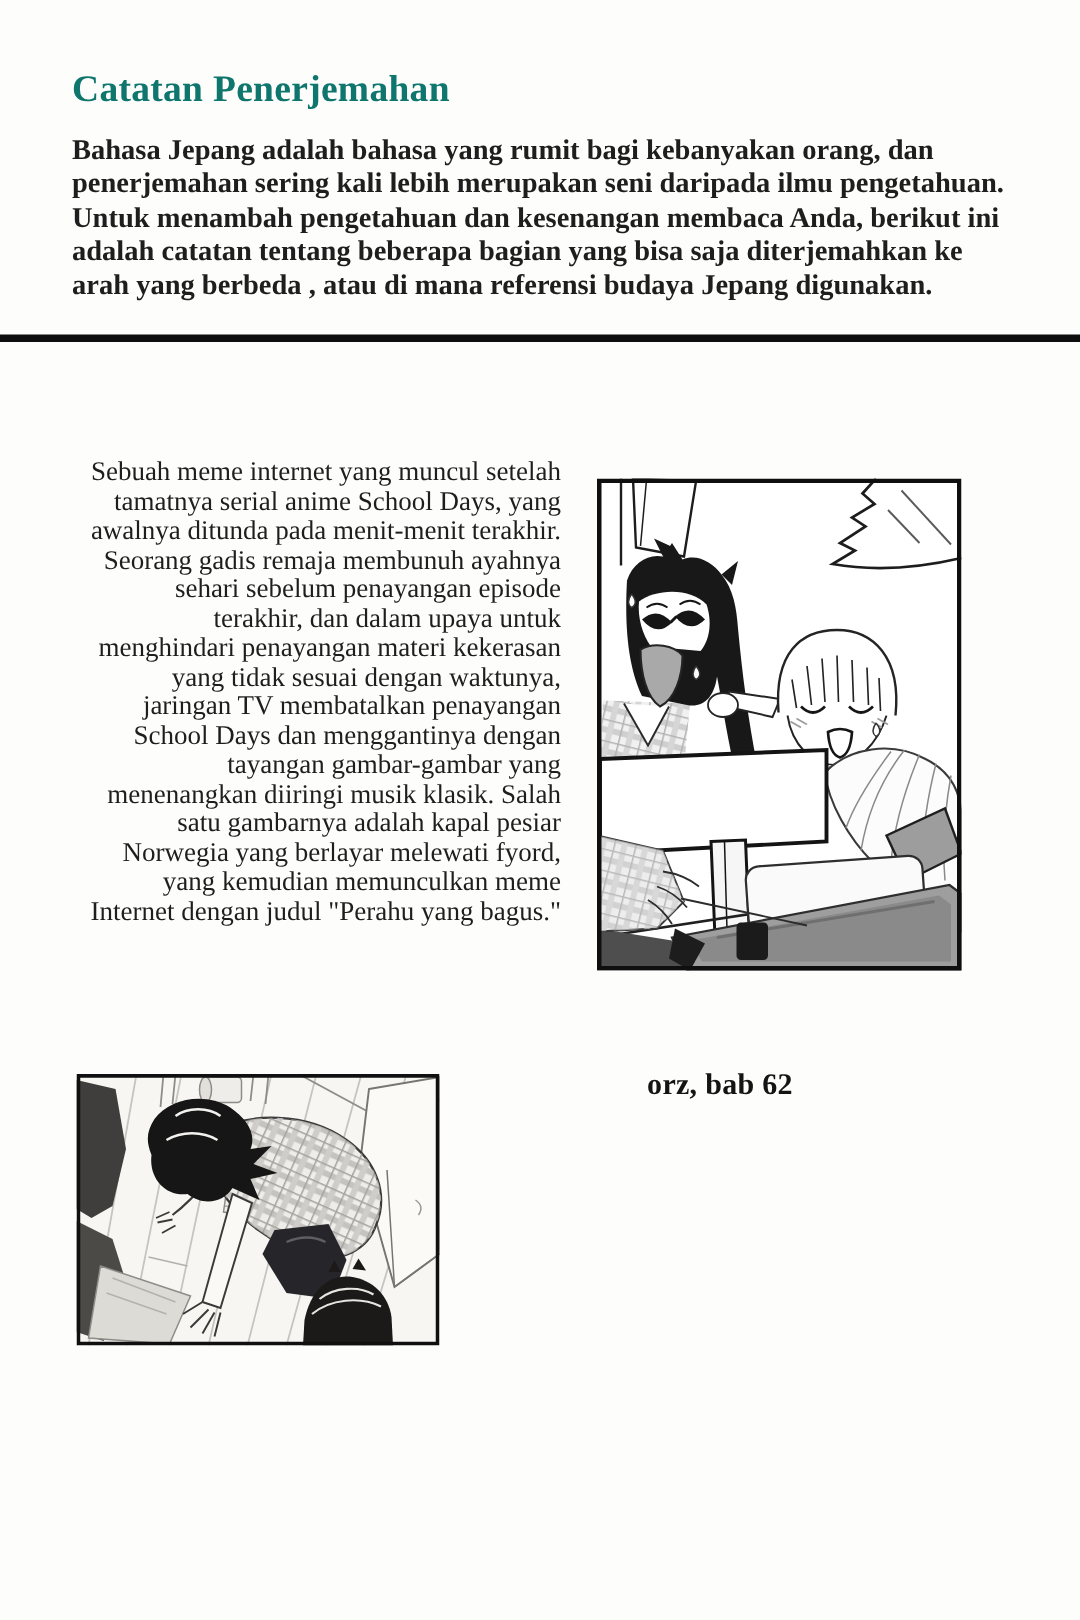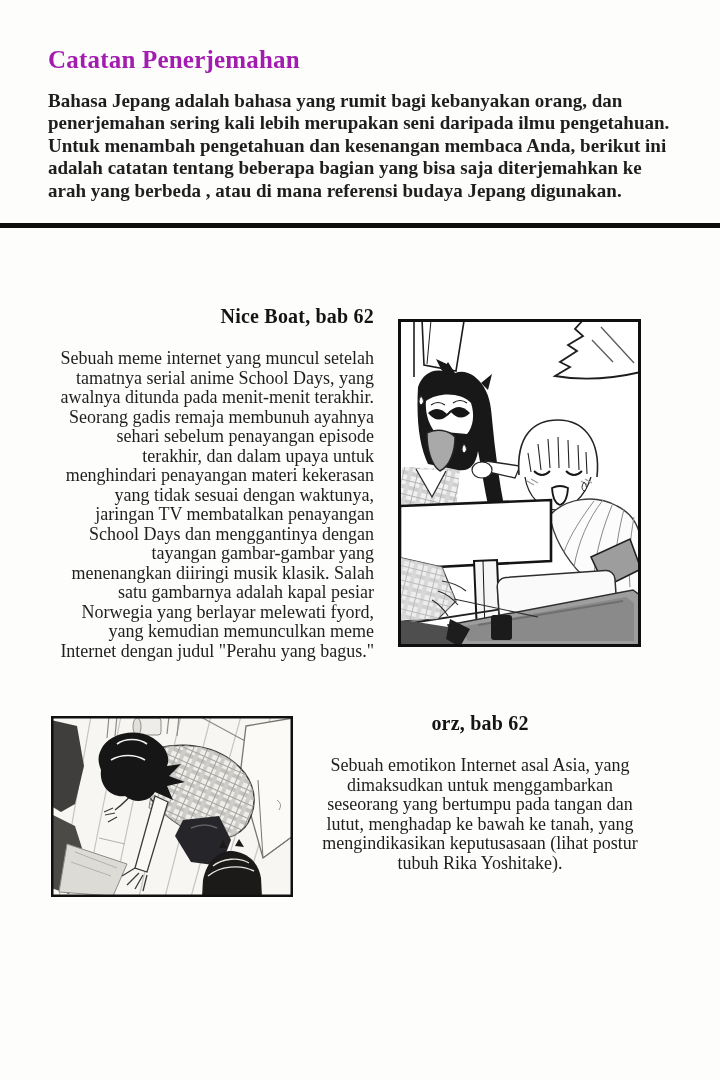--- a/index.html
+++ b/index.html
@@ -3,21 +3,21 @@
 <meta charset="utf-8">
 <style>
   html,body{margin:0;padding:0;background:#ffffff;}
   .page{
     position:relative;width:720px;height:1080px;overflow:hidden;
     background:#fdfdfc;color:#1e1e1e;
     font-family:"Liberation Serif","DejaVu Serif",serif;
   }
   .page-title{
     position:absolute;left:48px;top:46px;margin:0;
-    font-size:25px;font-weight:bold;letter-spacing:.2px;color:#a21caf;
+    font-size:25px;font-weight:bold;letter-spacing:.2px;color:#0f766e;
   }
   .intro{
     position:absolute;left:48px;top:90px;width:634px;margin:0;
     font-size:19px;line-height:22.4px;font-weight:bold;
   }
   .divider{
     position:absolute;left:0;top:223px;width:720px;height:5px;
     border:0;margin:0;background:#0e0e0e;
   }
   .note-heading{margin:0;font-size:20px;font-weight:bold;color:#141414;letter-spacing:.2px;}
@@ -35,21 +35,20 @@
 
 <div class="page">
 
   <h1 class="page-title">Catatan Penerjemahan</h1>
 
   <p class="intro">Bahasa Jepang adalah bahasa yang rumit bagi kebanyakan orang, dan penerjemahan sering kali lebih merupakan seni daripada ilmu pengetahuan. Untuk menambah pengetahuan dan kesenangan membaca Anda, berikut ini adalah catatan tentang beberapa bagian yang bisa saja diterjemahkan ke arah yang berbeda , atau di mana referensi budaya Jepang digunakan.</p>
 
   <hr class="divider">
 
   <div class="nb-text">
-    <h2 class="note-heading">Nice Boat, bab 62</h2>
     <p class="note-body">Sebuah meme internet yang muncul setelah tamatnya serial anime School Days, yang awalnya ditunda pada menit-menit terakhir. Seorang gadis remaja membunuh ayahnya sehari sebelum penayangan episode terakhir, dan dalam upaya untuk menghindari penayangan materi kekerasan yang tidak sesuai dengan waktunya, jaringan TV membatalkan penayangan School Days dan menggantinya dengan tayangan gambar-gambar yang menenangkan diiringi musik klasik. Salah satu gambarnya adalah kapal pesiar Norwegia yang berlayar melewati fyord, yang kemudian memunculkan meme Internet dengan judul "Perahu yang bagus."</p>
   </div>
 
   <div class="nb-panel">
     <svg class="panel-svg" viewBox="0 0 243 328" xmlns="http://www.w3.org/2000/svg" role="img" aria-label="Manga panel: a dark-haired character with glasses holds up a blank white sign while two smiling girls look on">
       <defs>
         <pattern id="plaidA" width="14" height="14" patternUnits="userSpaceOnUse" patternTransform="rotate(14)">
           <rect x="0" y="5" width="14" height="4" fill="#c6c6c6"></rect>
           <rect x="5" y="0" width="4" height="14" fill="#cfcfcf"></rect>
           <path d="M0,.5 H14 M.5,0 V14" stroke="#a3a3a3" stroke-width="1"></path>
@@ -195,16 +194,15 @@
         <path d="M152,164 C156,144 168,134 182,135 C198,137 208,148 210,162 L211,181 L151,181 Z" fill="#1b1a18"></path>
         <path d="M168,132 l4,-8 4,8 M184,130 l4,-7 5,8" fill="#1b1a18"></path>
         <path d="M162,150 C172,142 188,141 198,147 M157,160 C169,150 189,148 203,155" stroke="#e7e5e0" stroke-width="1.4" fill="none"></path>
       </g>
       <rect x="1.25" y="1.25" width="239.5" height="178.5" fill="none" stroke="#101010" stroke-width="2.5"></rect>
     </svg>
   </div>
 
   <div class="orz-text">
     <h2 class="note-heading">orz, bab 62</h2>
-    <p class="note-body">Sebuah emotikon Internet asal Asia, yang dimaksudkan untuk menggambarkan seseorang yang bertumpu pada tangan dan lutut, menghadap ke bawah ke tanah, yang mengindikasikan keputusasaan (lihat postur tubuh Rika Yoshitake).</p>
   </div>
 
 </div>
 
 </body></html>

